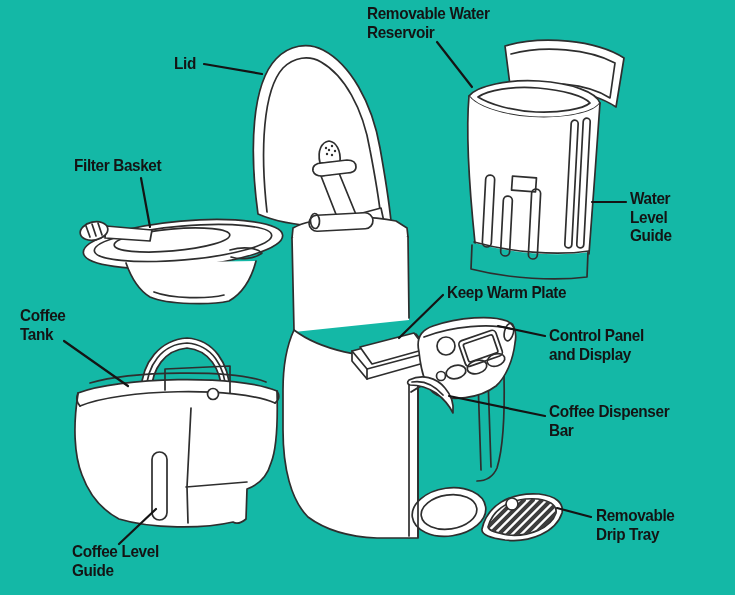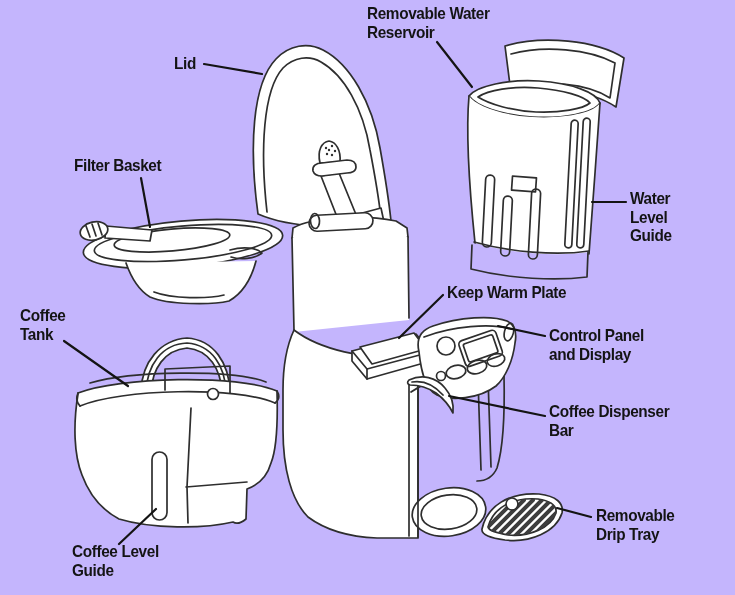--- a/index.html
+++ b/index.html
@@ -1,16 +1,16 @@
 <!DOCTYPE html>
 <html><head>
 <meta charset="utf-8">
 <style>
   html,body{margin:0;padding:0;background:#fff;}
-  #stage{position:relative;width:735px;height:595px;background:#c4b5fd;overflow:hidden;
+  #stage{position:relative;width:735px;height:595px;background:#14b8a6;overflow:hidden;
          font-family:"Liberation Sans",sans-serif;}
   #artwork{position:absolute;left:0;top:0;}
   .lbl{position:absolute;font-weight:700;font-size:16.5px;line-height:1.13;
        letter-spacing:-0.4px;color:#141414;transform:scaleX(0.93);
        transform-origin:left top;}
   .lbl div{white-space:nowrap;}
   #lbl-reservoir{left:367px;top:4px;}
   #lbl-lid{left:174px;top:54px;}
   #lbl-filter{left:74px;top:156px;}
   #lbl-water-level{left:630px;top:189px;}

